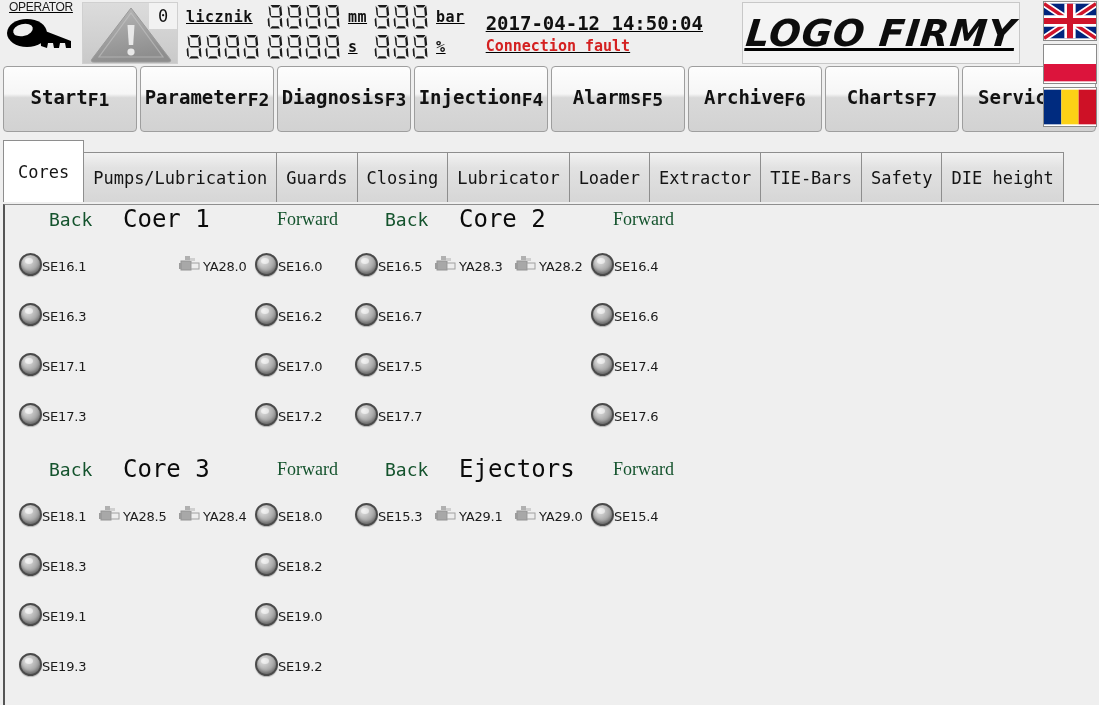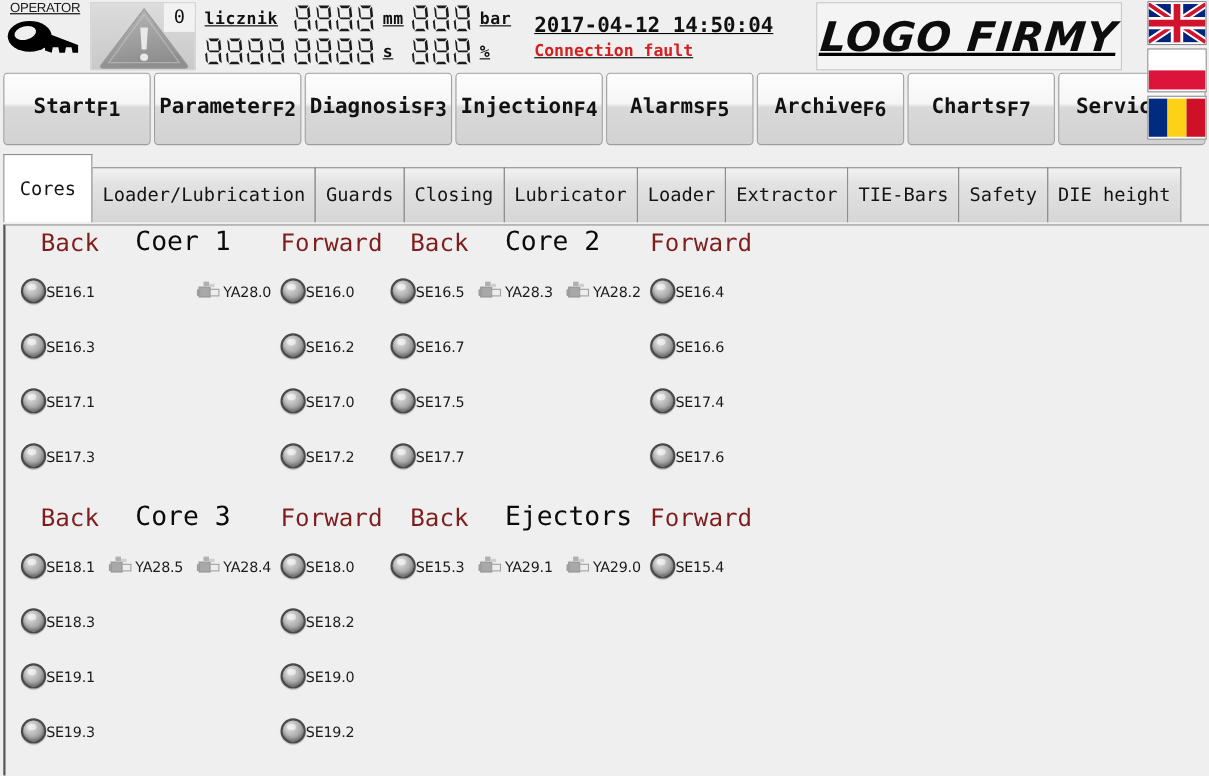--- a/index.html
+++ b/index.html
@@ -181,25 +181,26 @@
     position: absolute;
     width: 336px;
   }
   .group-header {
     position: relative;
     height: 30px;
   }
   .grp-side {
     position: absolute; top: 0;
     font-family: "DejaVu Sans Mono", monospace;
-    font-size: 22px; color: #7f1d1d;
+    font-size: 18px; color: #14532d;
     white-space: nowrap;
+    margin-left: 12px;
   }
   .grp-side.back  { left: 18px; }
-  .grp-side.fwd   { left: 236px; }
+  .grp-side.fwd   { left: 246px; font-family: Liberation Serif, serif; }
   .grp-title {
     position: absolute; left: 104px; top: -4px;
     font-family: "DejaVu Sans Mono", monospace;
     font-size: 24px; color: #0b0b0b;
     white-space: nowrap;
   }
 
   .cols {
     position: relative;
     height: 230px;
@@ -536,21 +537,21 @@
       <div class="fkey-title">Service</div>
       <div class="fkey-sub">F8</div>
     </div>
   </div>
 
 <div id="tabstrip">
     <div class="tab active">
       <span>Cores</span>
     </div>
     <div class="tab">
-      <span>Loader/Lubrication</span>
+      <span>Pumps/Lubrication</span>
     </div>
     <div class="tab">
       <span>Guards</span>
     </div>
     <div class="tab">
       <span>Closing</span>
     </div>
     <div class="tab">
       <span>Lubricator</span>
     </div>

